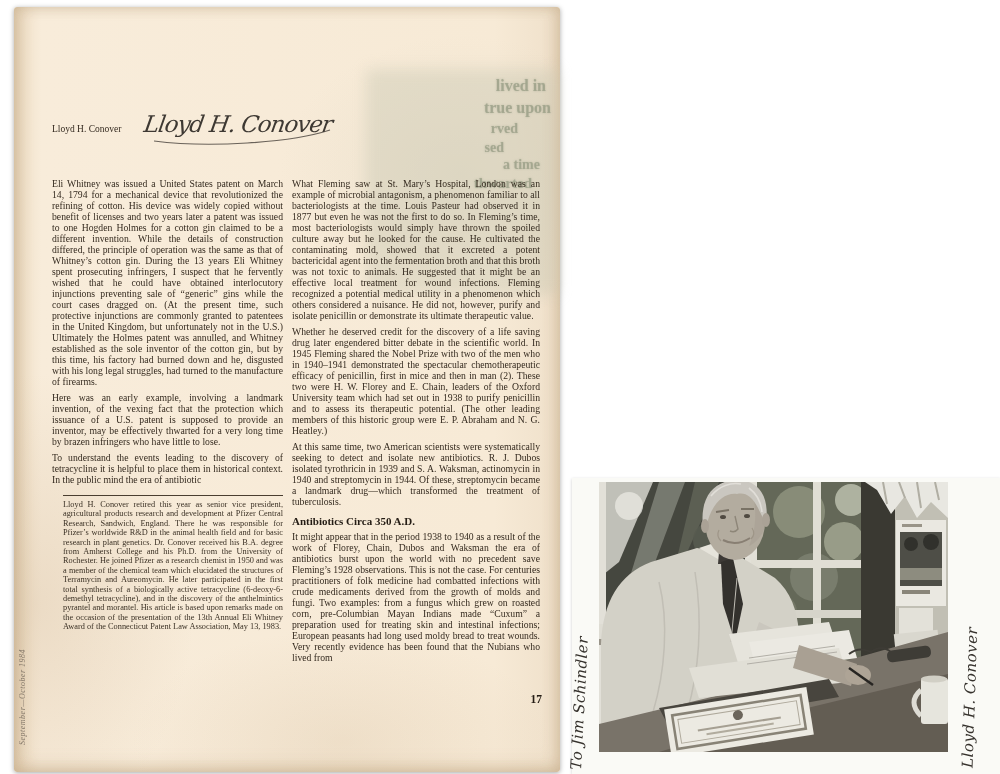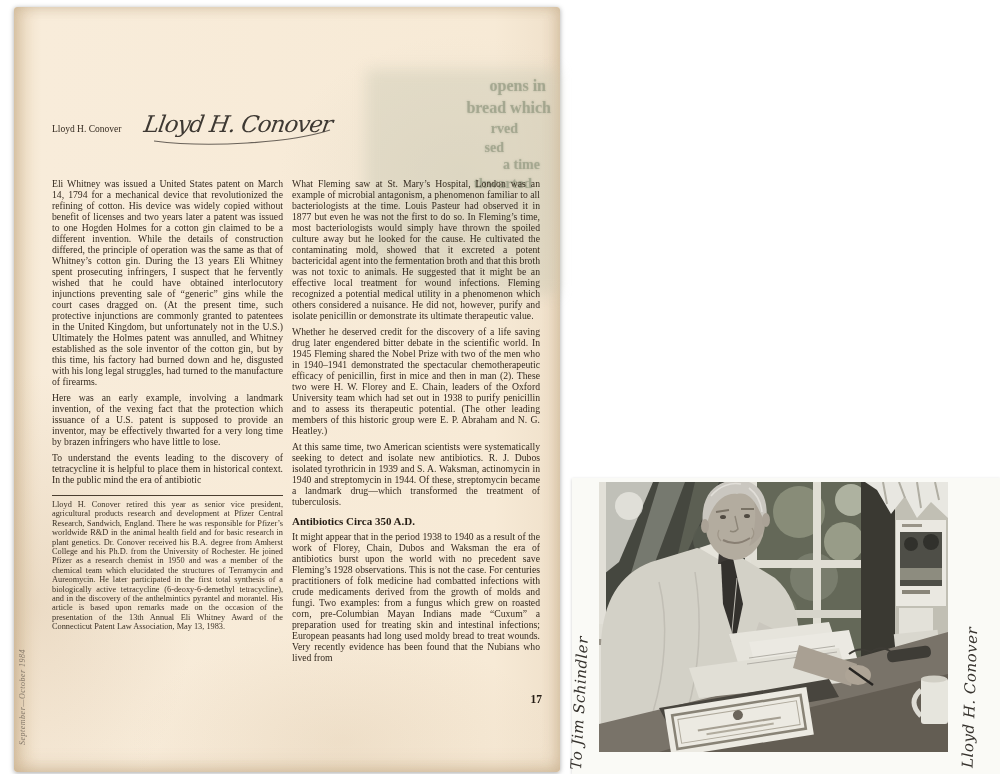--- a/index.html
+++ b/index.html
@@ -40,21 +40,21 @@
   .deck{position:absolute;left:38px;top:146px;width:492px;margin:0;
     font-size:11.4px;font-style:italic;font-weight:bold;color:#2b221a;}
 
   .cols{position:absolute;left:38px;top:171px;width:488px;display:flex;gap:9px;}
   .col{font-size:9.7px;line-height:11px;text-align:justify;}
   .col.left{width:231px;}
   .col.right{width:248px;}
   .col p{margin:0 0 5px 0;}
   .sect-head{margin:9px 0 4px 0;font-size:11px;font-weight:bold;color:#241c14;}
   .note{margin-top:10px;border-top:1px solid #4a3e30;padding-top:4px;
-    font-size:8.3px;line-height:9.4px;text-align:justify;color:#3a3024;}
+    font-size:8.3px;line-height:9.4px;text-align:justify;color:#3a3024;margin-left:11px;}
   .pagenum{position:absolute;left:500px;top:686px;width:28px;text-align:right;
     font-size:11.5px;font-weight:bold;color:#241c14;}
 
   
   .photo{position:absolute;left:572px;top:478px;width:428px;height:296px;background:#fafaf6;
     box-shadow:0 1px 3px rgba(0,0,0,0.2);}
   .photo-img{position:absolute;left:27px;top:4px;width:349px;height:270px;display:block;}
   .handwriting{font-family:"DejaVu Serif","Liberation Serif",serif;font-style:italic;
     color:#36322d;letter-spacing:0.5px;}
   .inscription{position:absolute;left:1px;top:62px;width:24px;height:230px;
@@ -66,22 +66,22 @@
 <body>
 
 <div class="canvas">
 
   <div class="page">
 
     <div class="spine">September—October 1984</div>
 
     <div class="ghost-back"></div>
     <div>
-      <span class="ghost g1">opens in</span>
-      <span class="ghost g2">bread which</span>
+      <span class="ghost g1">lived in</span>
+      <span class="ghost g2">true upon</span>
       <span class="ghost g3">rved</span>
       <span class="ghost g4">sed</span>
       <span class="ghost g5">a time</span>
       <span class="ghost g6">thwarted</span>
     </div>
 
 
     <span class="byline">Lloyd H. Conover</span>
 
     <svg class="sig-svg" viewBox="0 0 200 50">

